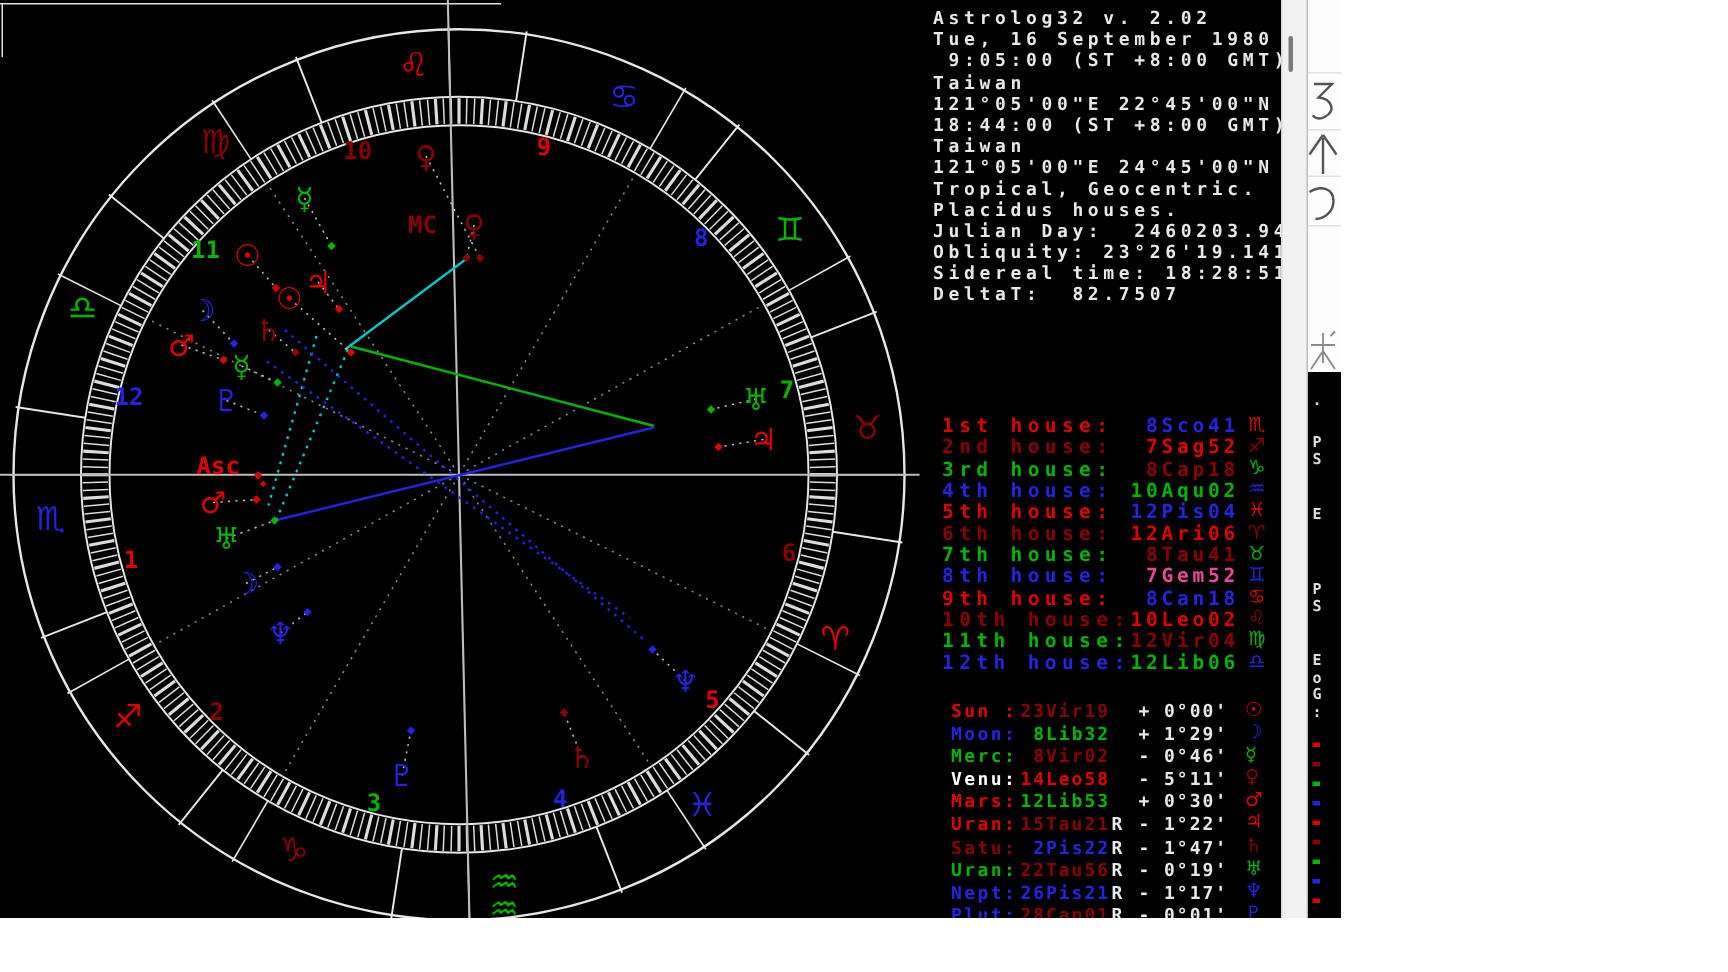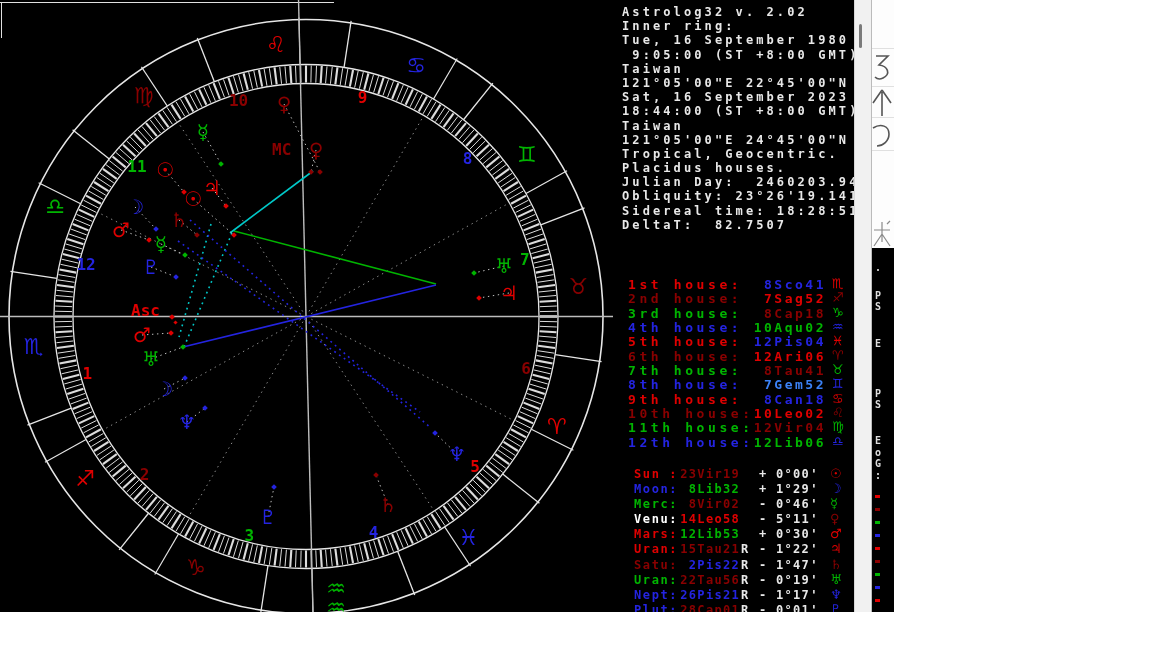--- a/index.html
+++ b/index.html
@@ -473,26 +473,24 @@
         <text x="131" y="316" fill="#df0000" font-size="16" font-family="DejaVu Sans Mono, monospace" font-weight="bold">Asc</text>
         <text x="272" y="155" fill="#8a0000" font-size="16" font-family="DejaVu Sans Mono, monospace" font-weight="bold">MC</text>
         <rect x="170" y="315" width="4" height="4" fill="#df0000" transform="rotate(45 172 317)"></rect>
         <rect x="174" y="321" width="3" height="3" fill="#df0000" transform="rotate(45 175.5 322.5)"></rect>
       </svg>
   </div>
 
   <div id="info-panel">
     <div id="hdr-block">
         <div class="hdr-line">Astrolog32 v. 2.02</div>
-        <div class="hdr-line">Inner ring:</div>
         <div class="hdr-line">Tue, 16 September 1980</div>
         <div class="hdr-line"> 9:05:00 (ST +8:00 GMT)</div>
         <div class="hdr-line">Taiwan</div>
         <div class="hdr-line">121°05'00"E 22°45'00"N</div>
-        <div class="hdr-line">Sat, 16 September 2023</div>
         <div class="hdr-line">18:44:00 (ST +8:00 GMT)</div>
         <div class="hdr-line">Taiwan</div>
         <div class="hdr-line">121°05'00"E 24°45'00"N</div>
         <div class="hdr-line">Tropical, Geocentric.</div>
         <div class="hdr-line">Placidus houses.</div>
         <div class="hdr-line">Julian Day:  2460203.9472</div>
         <div class="hdr-line">Obliquity: 23°26'19.1416"</div>
         <div class="hdr-line">Sidereal time: 18:28:51</div>
         <div class="hdr-line">DeltaT:  82.7507</div>
       </div>
@@ -527,21 +525,21 @@
           <span class="h-value" style="color:#df0000">12Ari06</span>
           <span class="h-glyph" style="color:#8a0000">♈</span>
         </div>
         <div class="h-row">
           <span class="h-label" style="color:#00b400">7th house:</span>
           <span class="h-value" style="color:#8a0000">8Tau41</span>
           <span class="h-glyph" style="color:#00b400">♉</span>
         </div>
         <div class="h-row">
           <span class="h-label" style="color:#2424e0">8th house:</span>
-          <span class="h-value" style="color:#3b82f6">7Gem52</span>
+          <span class="h-value" style="color:#ec4899">7Gem52</span>
           <span class="h-glyph" style="color:#2424e0">♊</span>
         </div>
         <div class="h-row">
           <span class="h-label" style="color:#df0000">9th house:</span>
           <span class="h-value" style="color:#2424e0">8Can18</span>
           <span class="h-glyph" style="color:#df0000">♋</span>
         </div>
         <div class="h-row">
           <span class="h-label" style="color:#8a0000">10th house:</span>
           <span class="h-value" style="color:#df0000">10Leo02</span>

